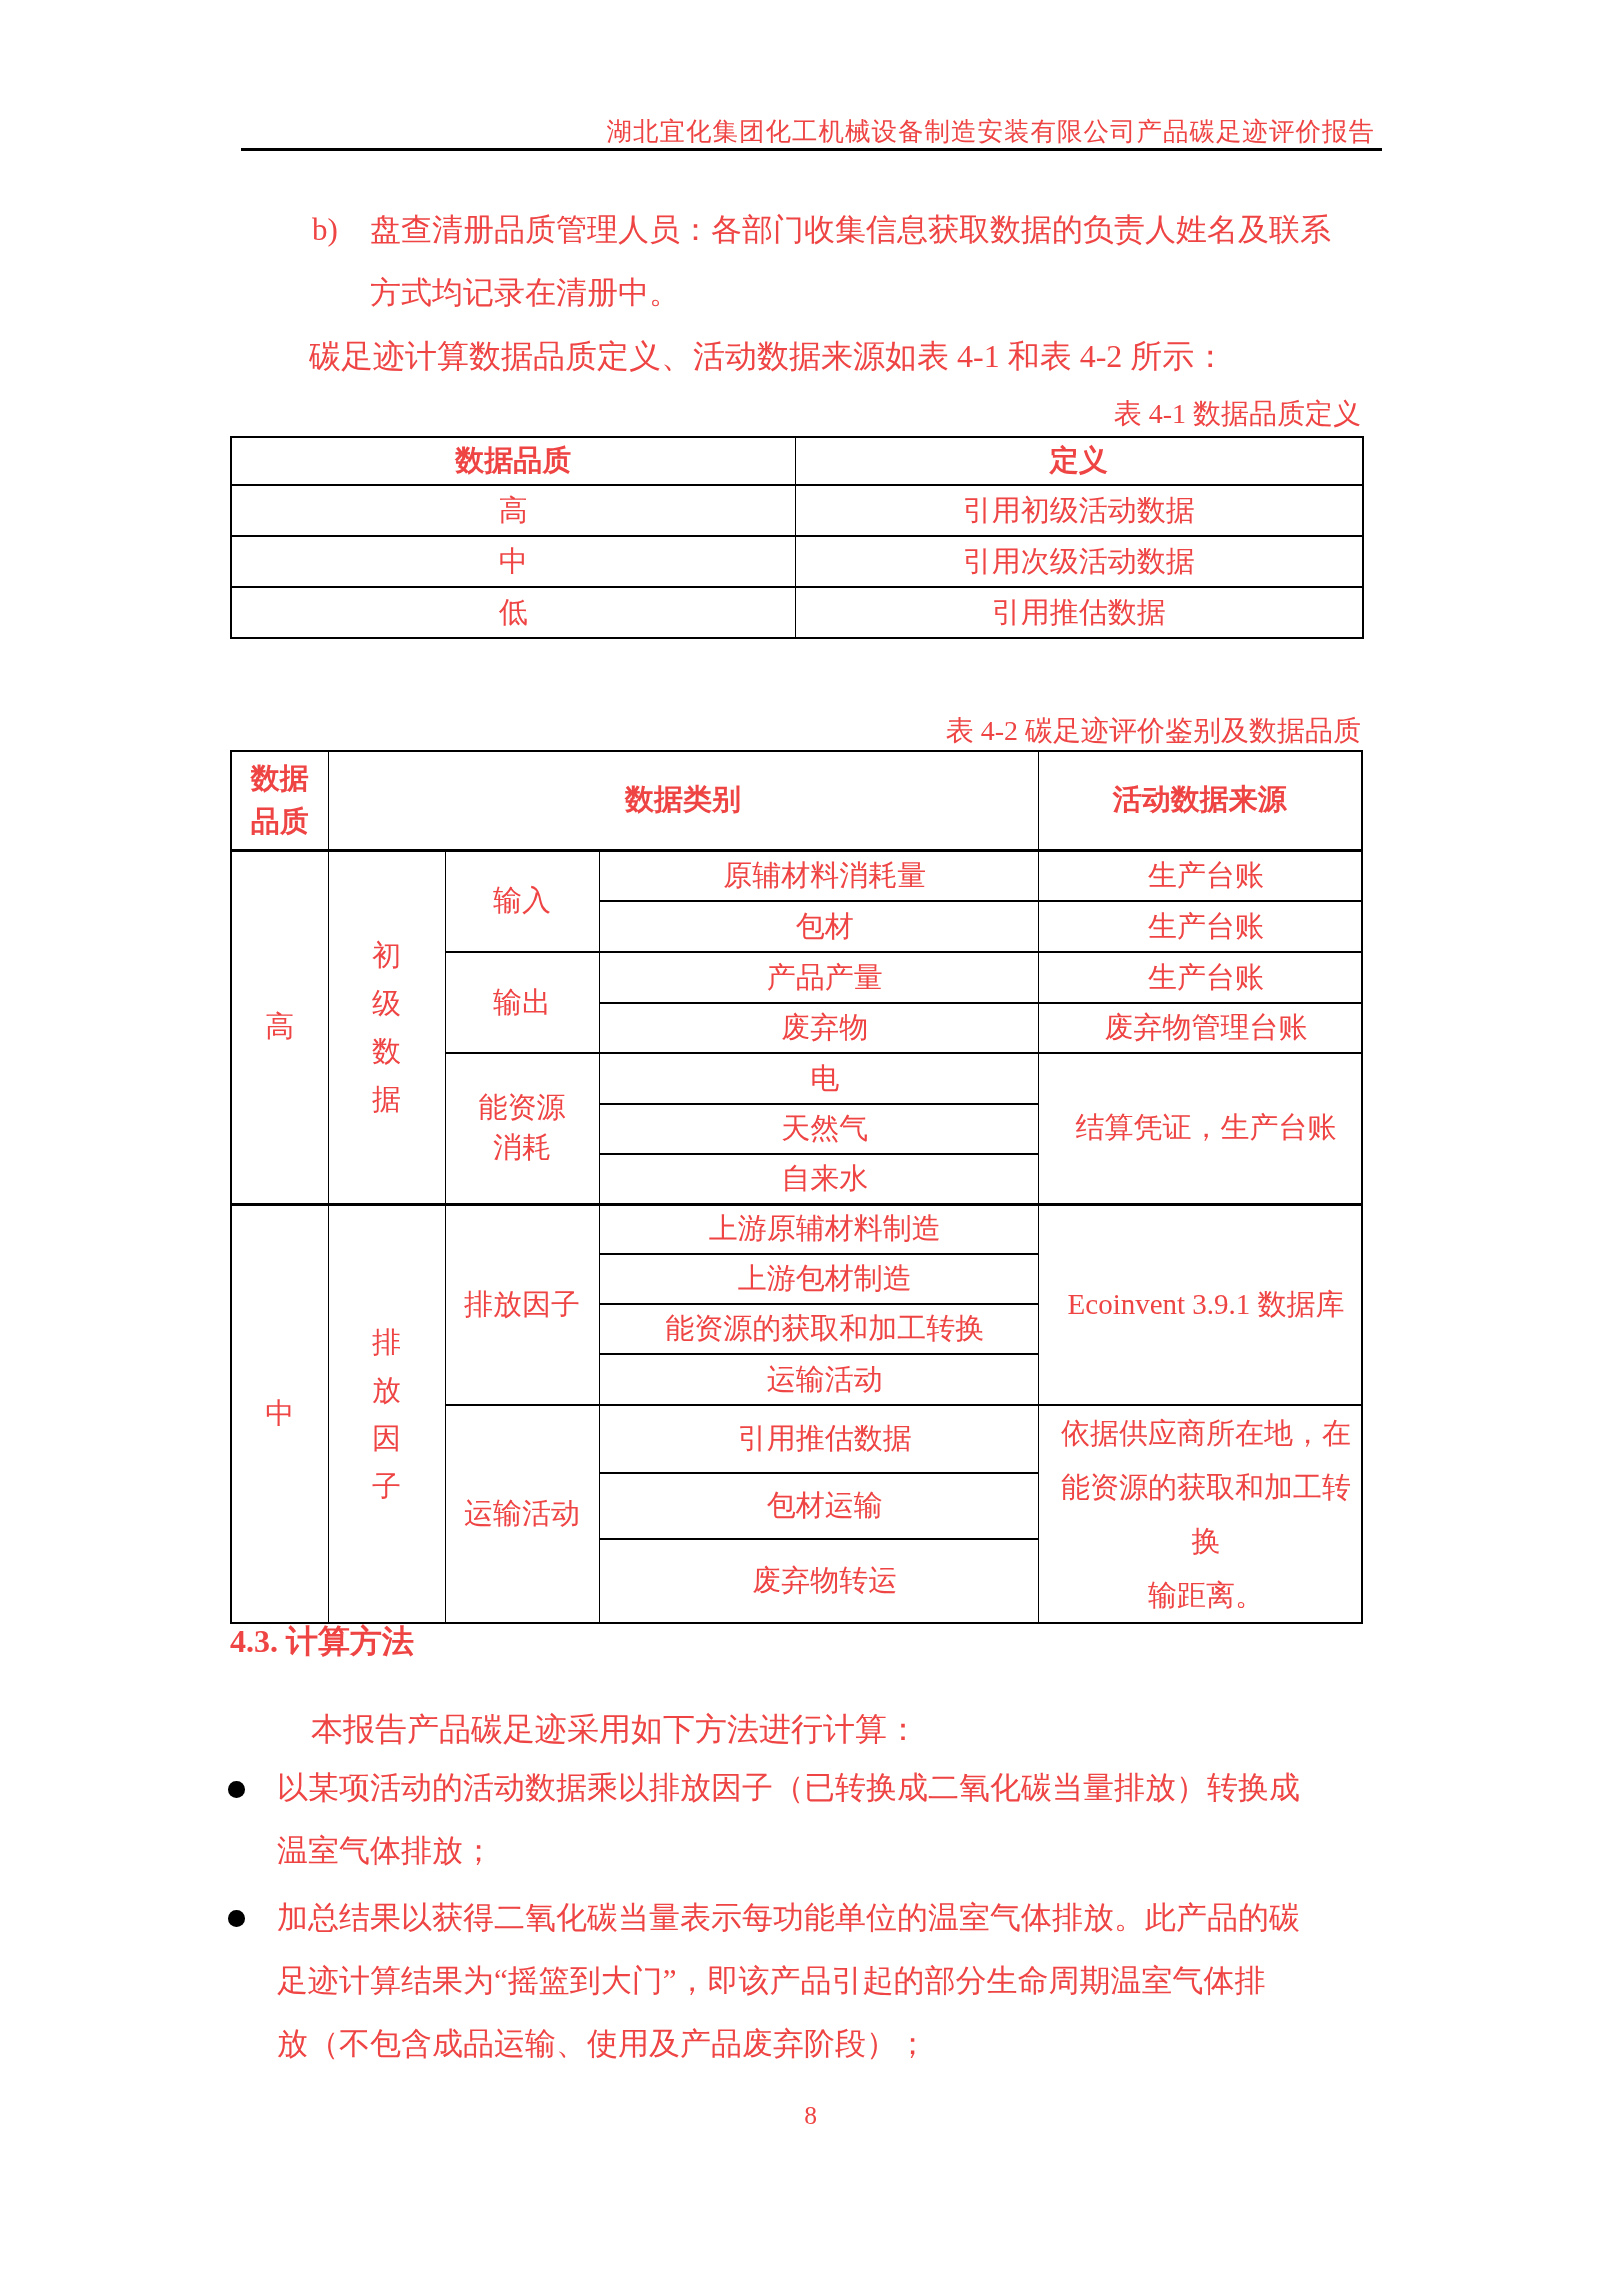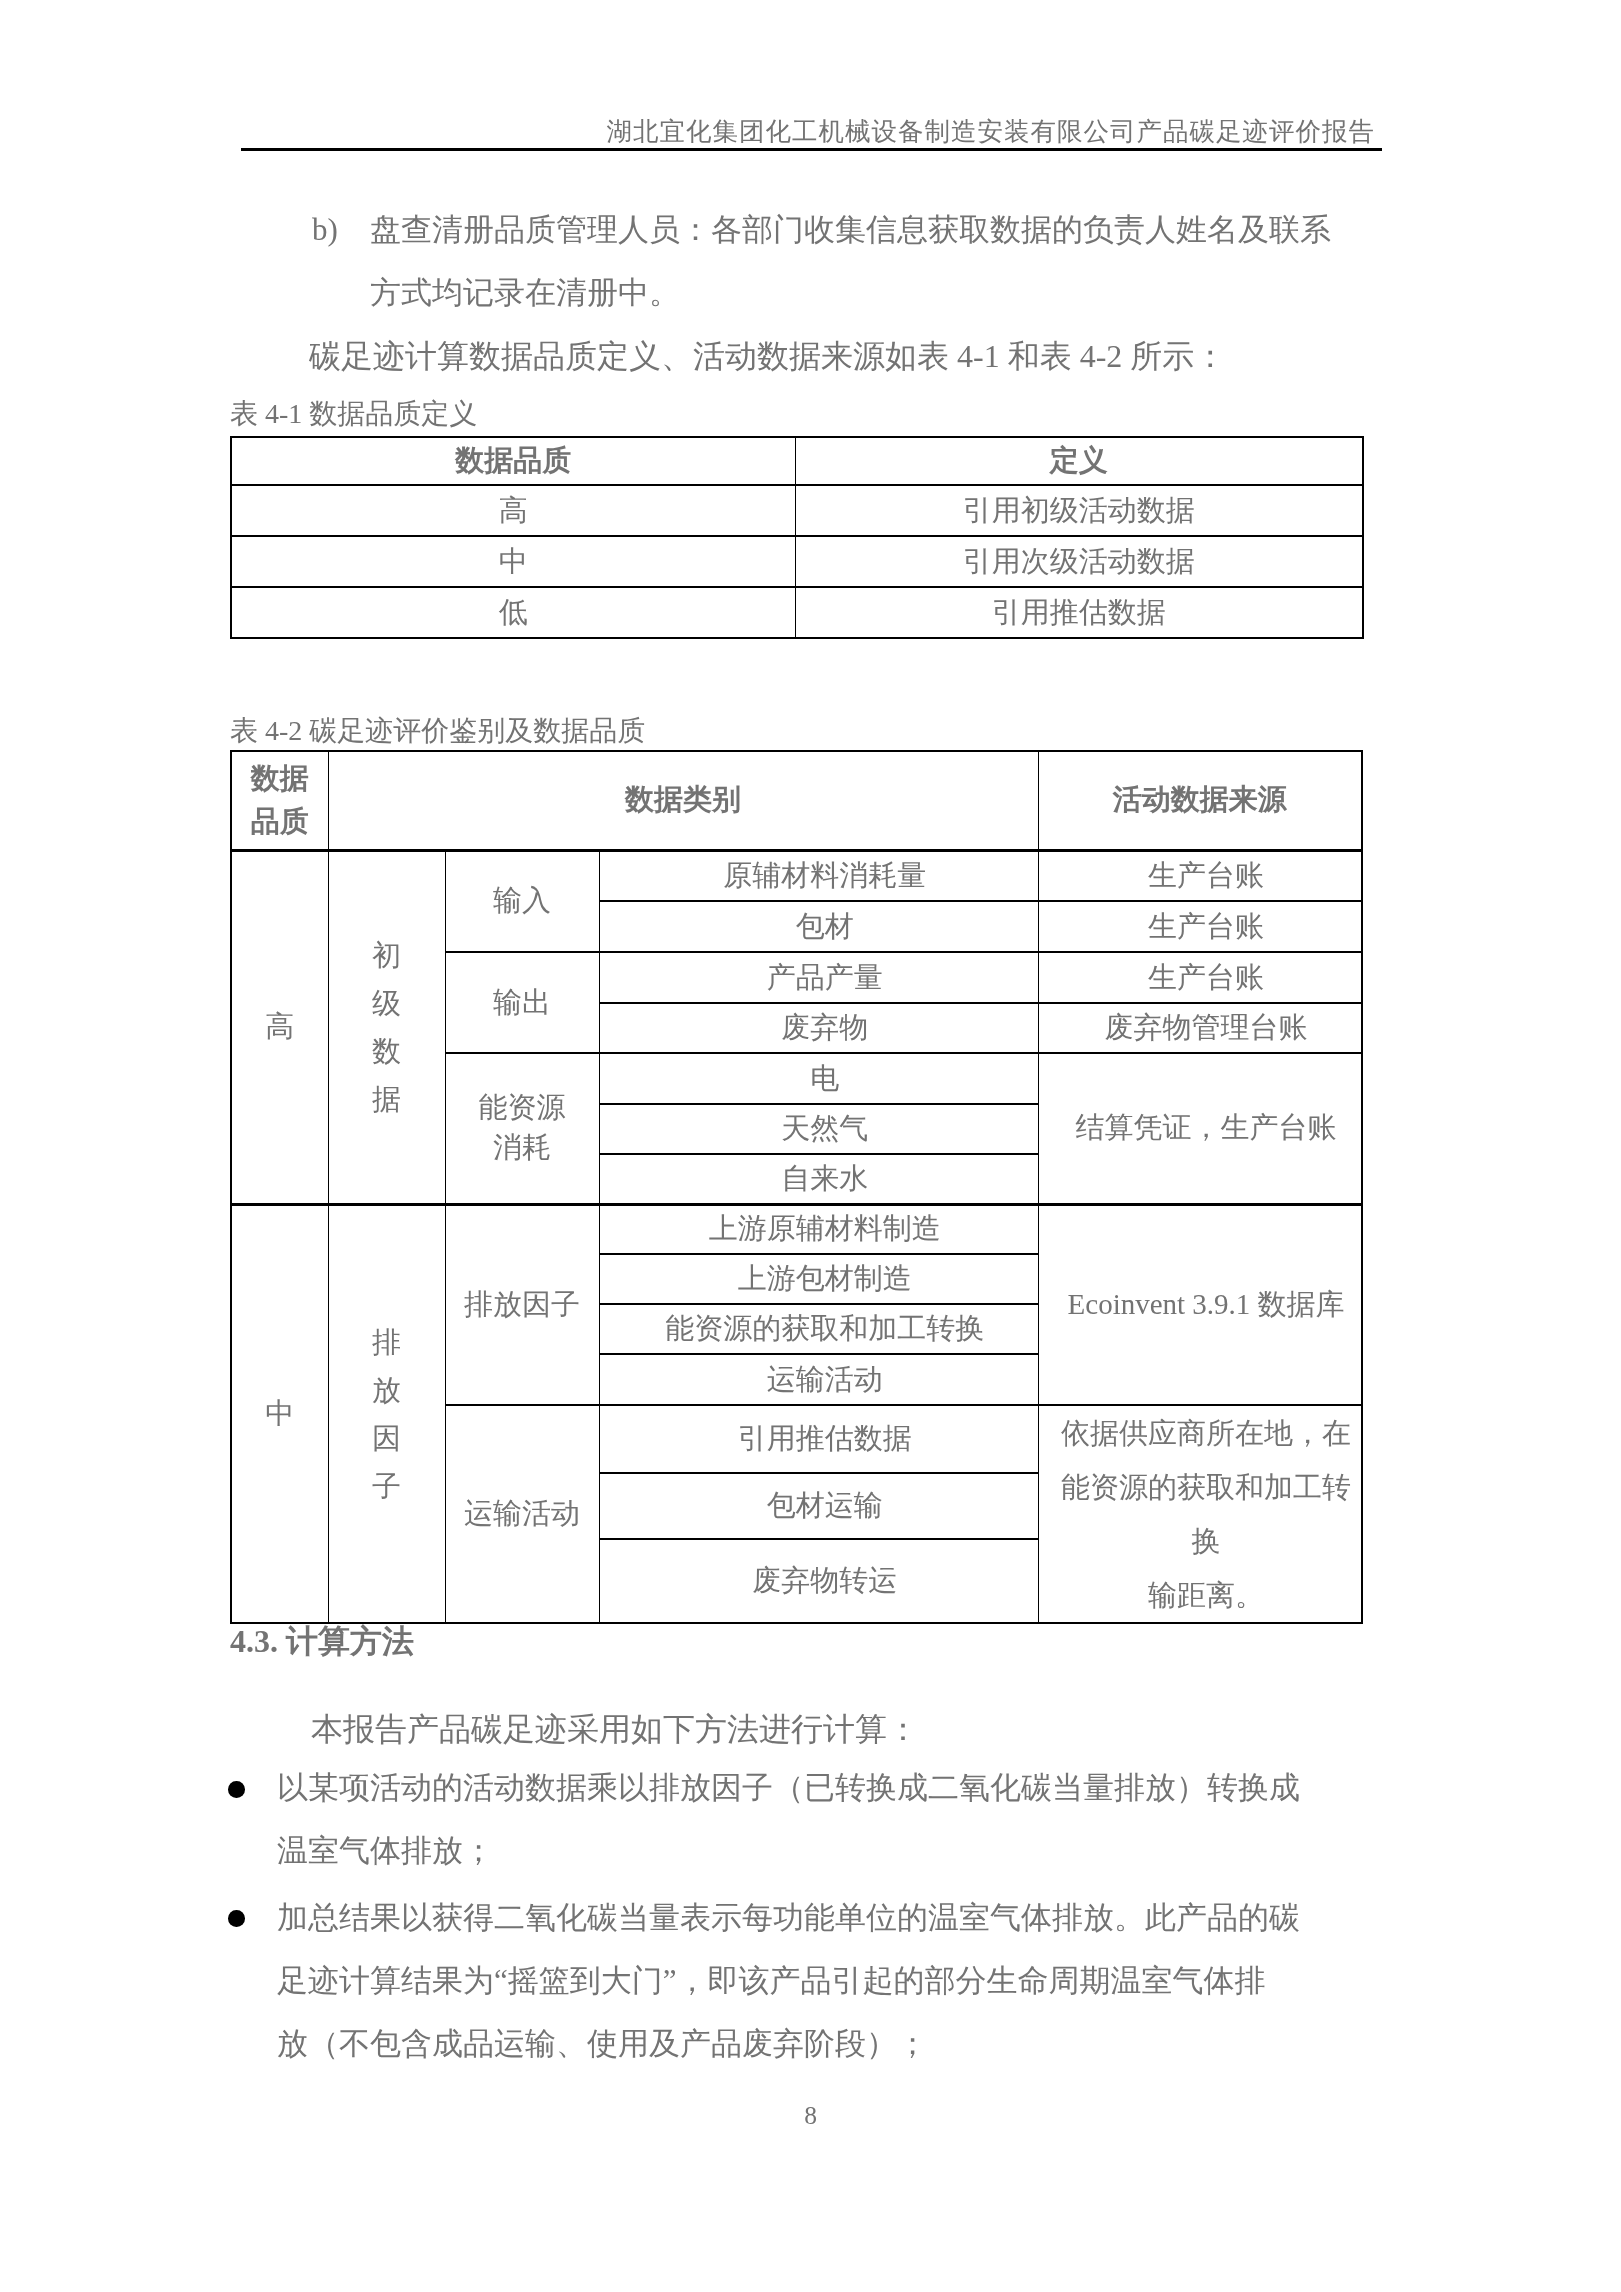--- a/index.html
+++ b/index.html
@@ -2,39 +2,39 @@
 <html><head>
 <meta charset="utf-8">
 <style>
   html,body{margin:0;padding:0;background:#888;}
   .page{
     position:relative;
     width:1621px;height:2293px;
     margin:0 auto;
     background:#ffffff;
     font-family:"Liberation Serif","DejaVu Serif",serif;
-    color:#737373;
+    color:#ef4444;
     overflow:hidden;
   }
   .abs{position:absolute;}
   .nowrap{white-space:nowrap;}
 
   
   .hdr-title{top:119px;left:0;width:1375px;text-align:right;font-size:25.5px;line-height:1;letter-spacing:1px;}
   .hdr-rule{top:148px;left:241px;width:1141px;height:2.9px;background:#000;}
 
   
   .body-line{font-size:31px;line-height:63px;}
   .single{font-size:32px;line-height:1;}
   .b-marker{top:198px;left:312px;}
   .b-text{top:198px;left:370px;}
   .lead-line{top:340px;left:309px;}
 
   
-  .caption{left:230px;width:1131px;text-align:left;font-size:28px;line-height:1;}
+  .caption{left:230px;width:1131px;text-align:right;font-size:28px;line-height:1;}
   .cap1{top:400px;}
   .cap2{top:717px;}
 
   
   table{border-collapse:collapse;table-layout:fixed;background:#fff;}
   .tbl{position:absolute;left:230px;width:1131px;border:2.9px solid #000;}
   .tbl1{top:436px;}
   .tbl2{top:750px;}
   td,th{font-size:29px;font-weight:normal;text-align:center;vertical-align:middle;overflow:hidden;padding:0;}
   .tbl1 td,.tbl1 th{border:1.5px solid #000;border-top-width:2.9px;border-bottom-width:2.9px;}

